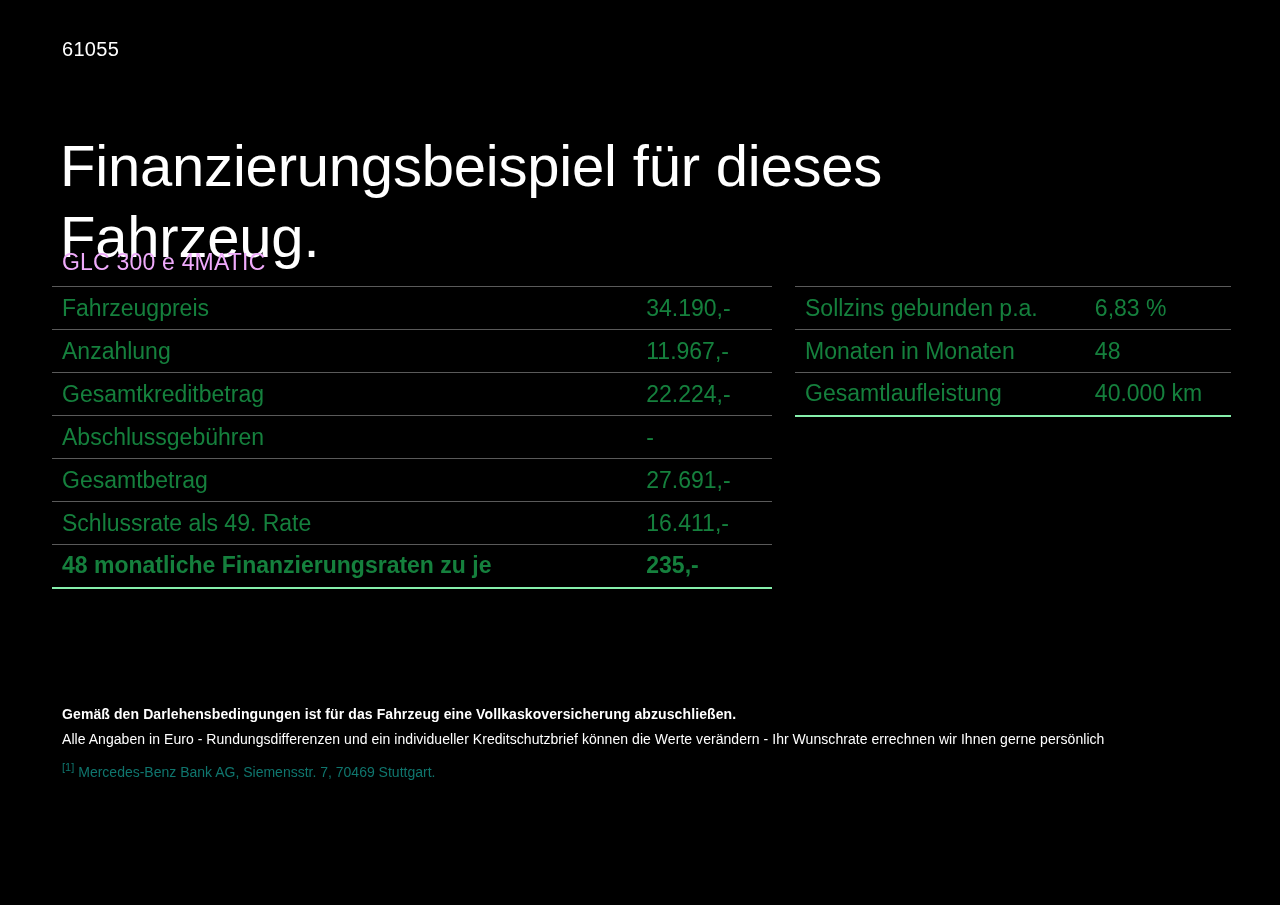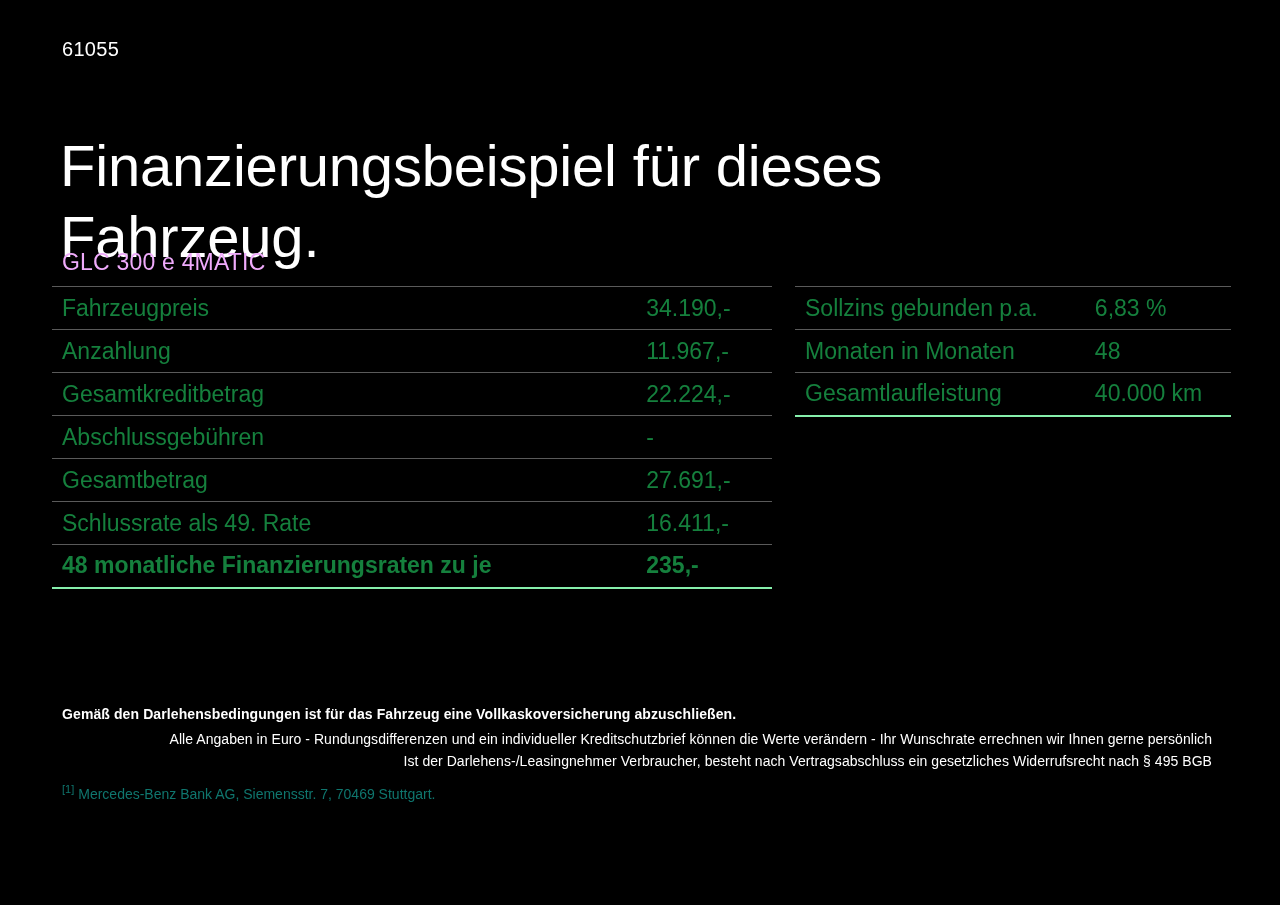--- a/index.html
+++ b/index.html
@@ -102,21 +102,20 @@
     font-weight: bold;
     letter-spacing: 0.1px;
     margin-bottom: 9px;
     color: #ffffff;
   }
   .notes .line {
     font-size: 14px;
     letter-spacing: 0.05px;
     margin-bottom: 6px;
     color: #ffffff;
-    text-align: right;
   }
   .notes .legal {
     font-size: 14px;
     margin-top: 17px;
     color: #0f766e;
   }
   .notes .legal .marker {
     font-size: 11px;
     vertical-align: super;
     line-height: 0;
@@ -189,19 +188,18 @@
           <span>Gesamtlaufleistung</span>
         </td>
         <td class="value">40.000 km</td>
       </tr>
     </tbody>
   </table>
 
   <div class="notes">
     <div class="bold">Gemäß den Darlehensbedingungen ist für das Fahrzeug eine Vollkaskoversicherung abzuschließen.</div>
     <div class="line">Alle Angaben in Euro - Rundungsdifferenzen und ein individueller Kreditschutzbrief können die Werte verändern - Ihr Wunschrate errechnen wir Ihnen gerne persönlich</div>
-    <div class="line">Ist der Darlehens-/Leasingnehmer Verbraucher, besteht nach Vertragsabschluss ein gesetzliches Widerrufsrecht nach § 495 BGB</div>
     <div class="legal">
       <span class="marker">[1]</span><span>Mercedes-Benz Bank AG, Siemensstr. 7, 70469 Stuttgart.</span>
     </div>
   </div>
 
 </div>
 
 </body></html>

